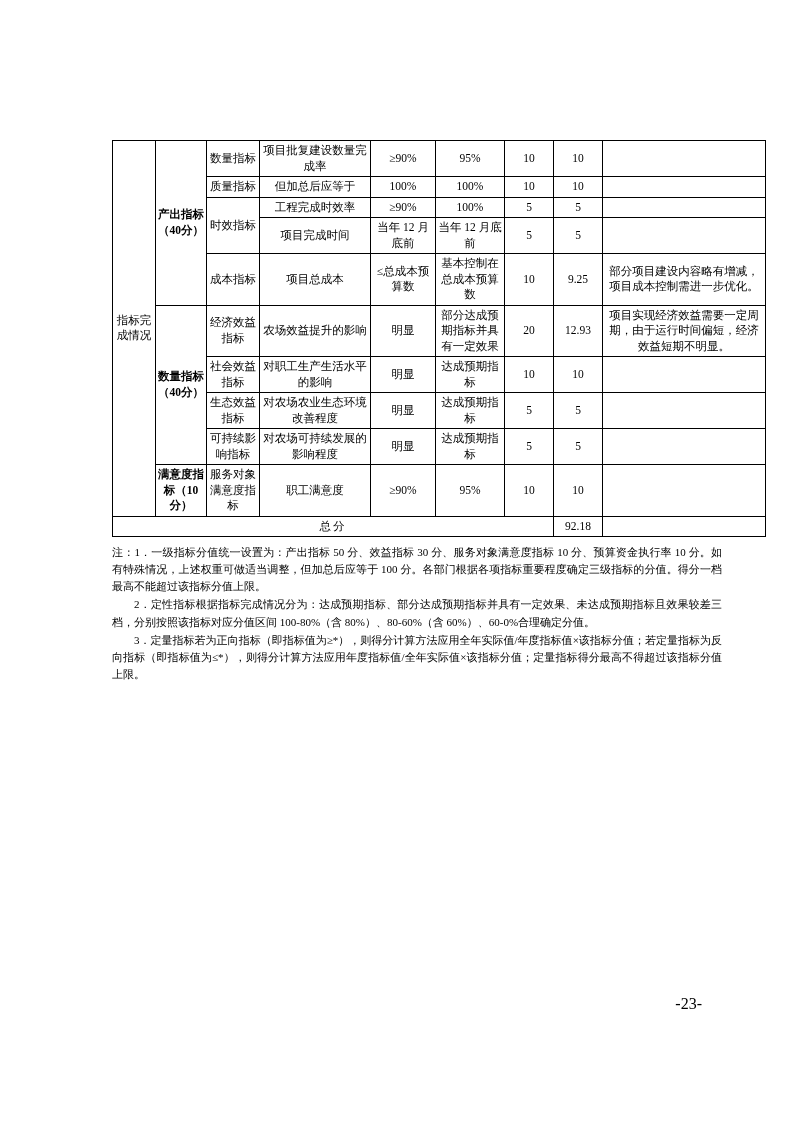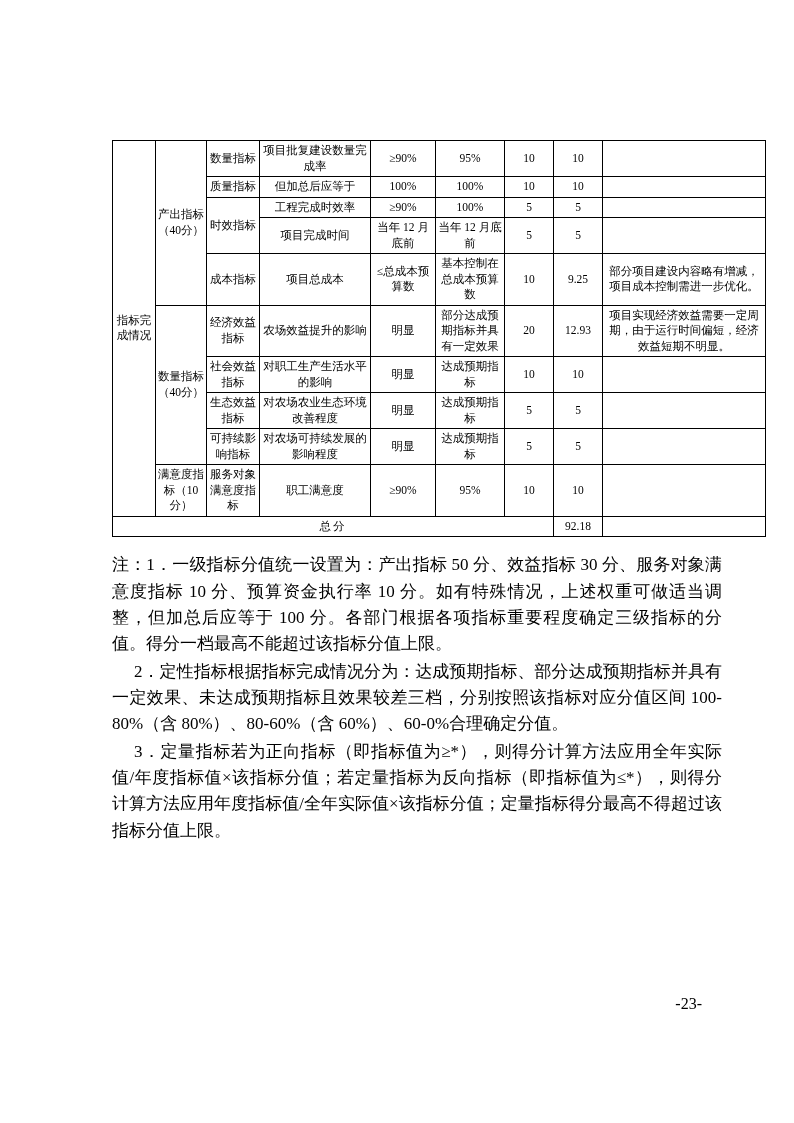--- a/index.html
+++ b/index.html
@@ -32,21 +32,21 @@
   table.perf td {
     border: 1px solid #000;
     text-align: center;
     vertical-align: middle;
     font-size: 11.5px;
     line-height: 1.35;
     padding: 2px 2px;
     word-break: break-all;
   }
   td.c0 { width: 38px; }
-  td.c1 { width: 46px; }
+  td.c1 { width: 46px; font-weight: bold; }
   td.c2 { width: 48px; }
   td.c3 { width: 106px; }
   td.c4 { width: 60px; }
   td.c5 { width: 64px; }
   td.c6 { width: 44px; }
   td.c7 { width: 44px; }
   td.c8 { width: 158px; }
   .vert {
     
     letter-spacing: 0px;
@@ -55,23 +55,23 @@
     text-align: left;
     padding: 3px 4px;
     font-size: 11.5px;
     line-height: 1.45;
   }
   td.total-label {
     font-size: 12px;
     letter-spacing: 2px;
   }
   .notes {
-    margin-top: 15px;
+    margin-top: 7px;
     width: 610px;
-    font-size: 17px;
+    font-size: 11px;
     line-height: 1.55;
     text-align: justify;
   }
   .notes p {
     margin: 0 0 1px 0;
     text-indent: 0;
   }
   .notes p.indent {
     text-indent: 22px;
   }

